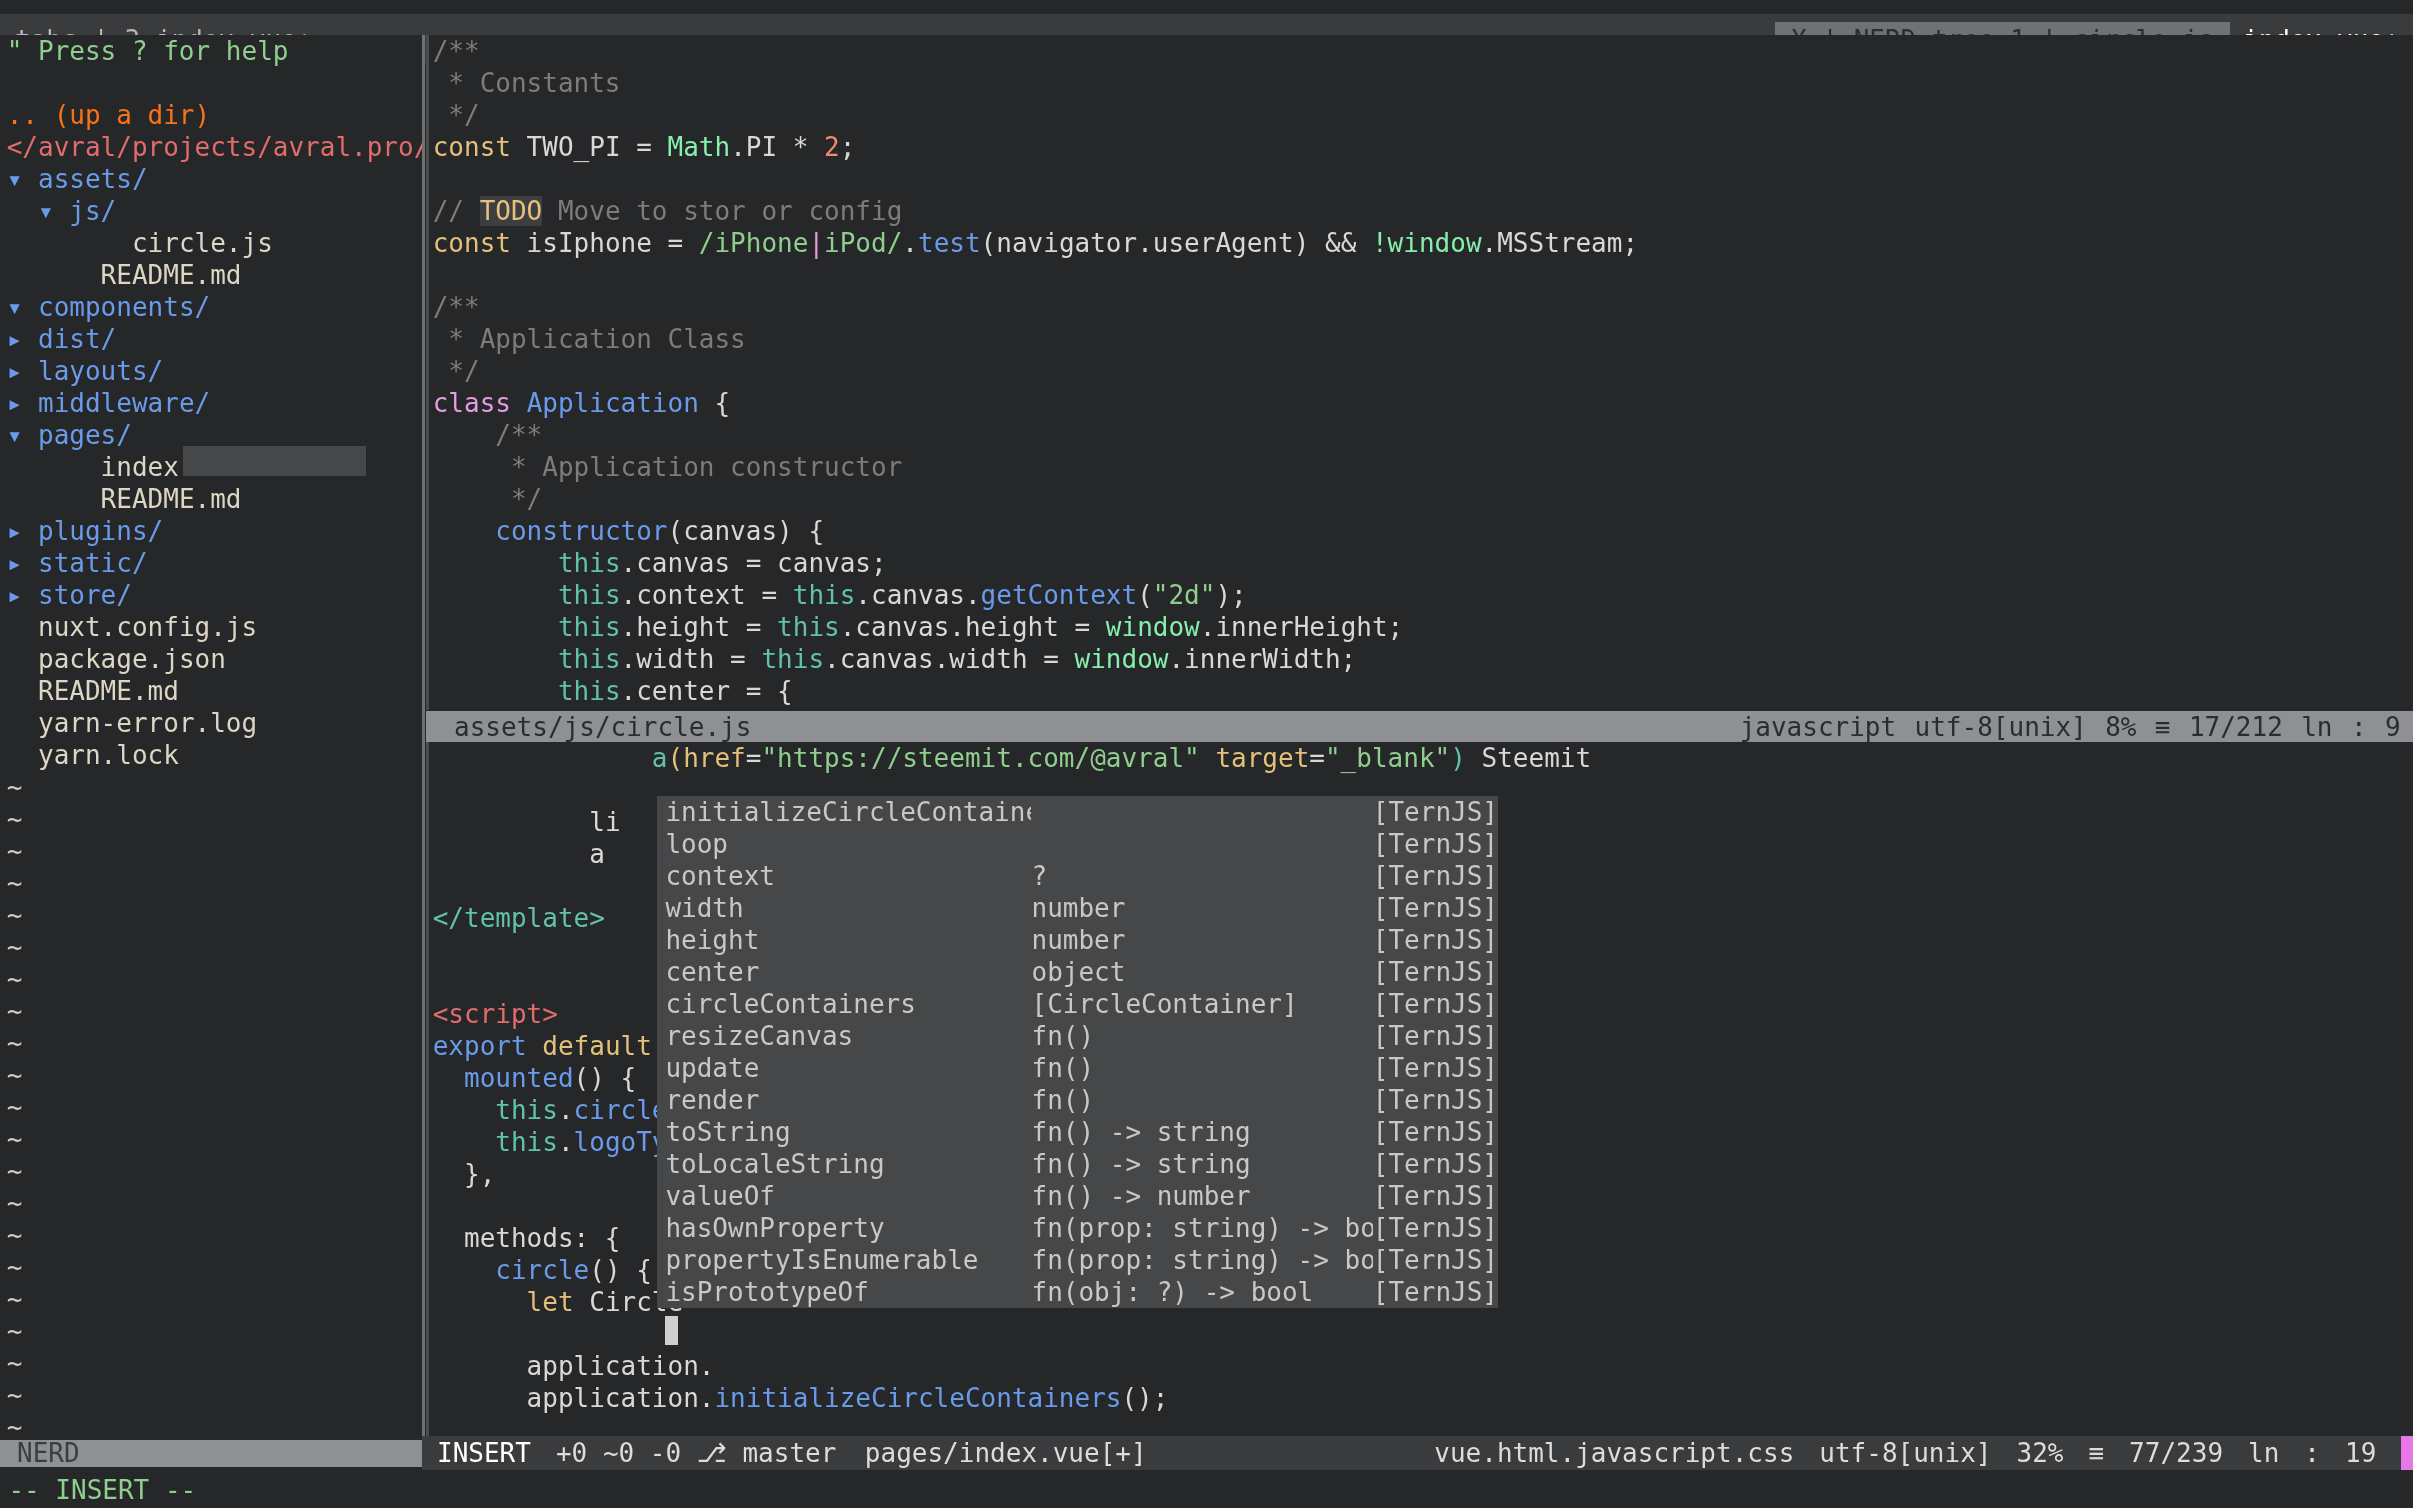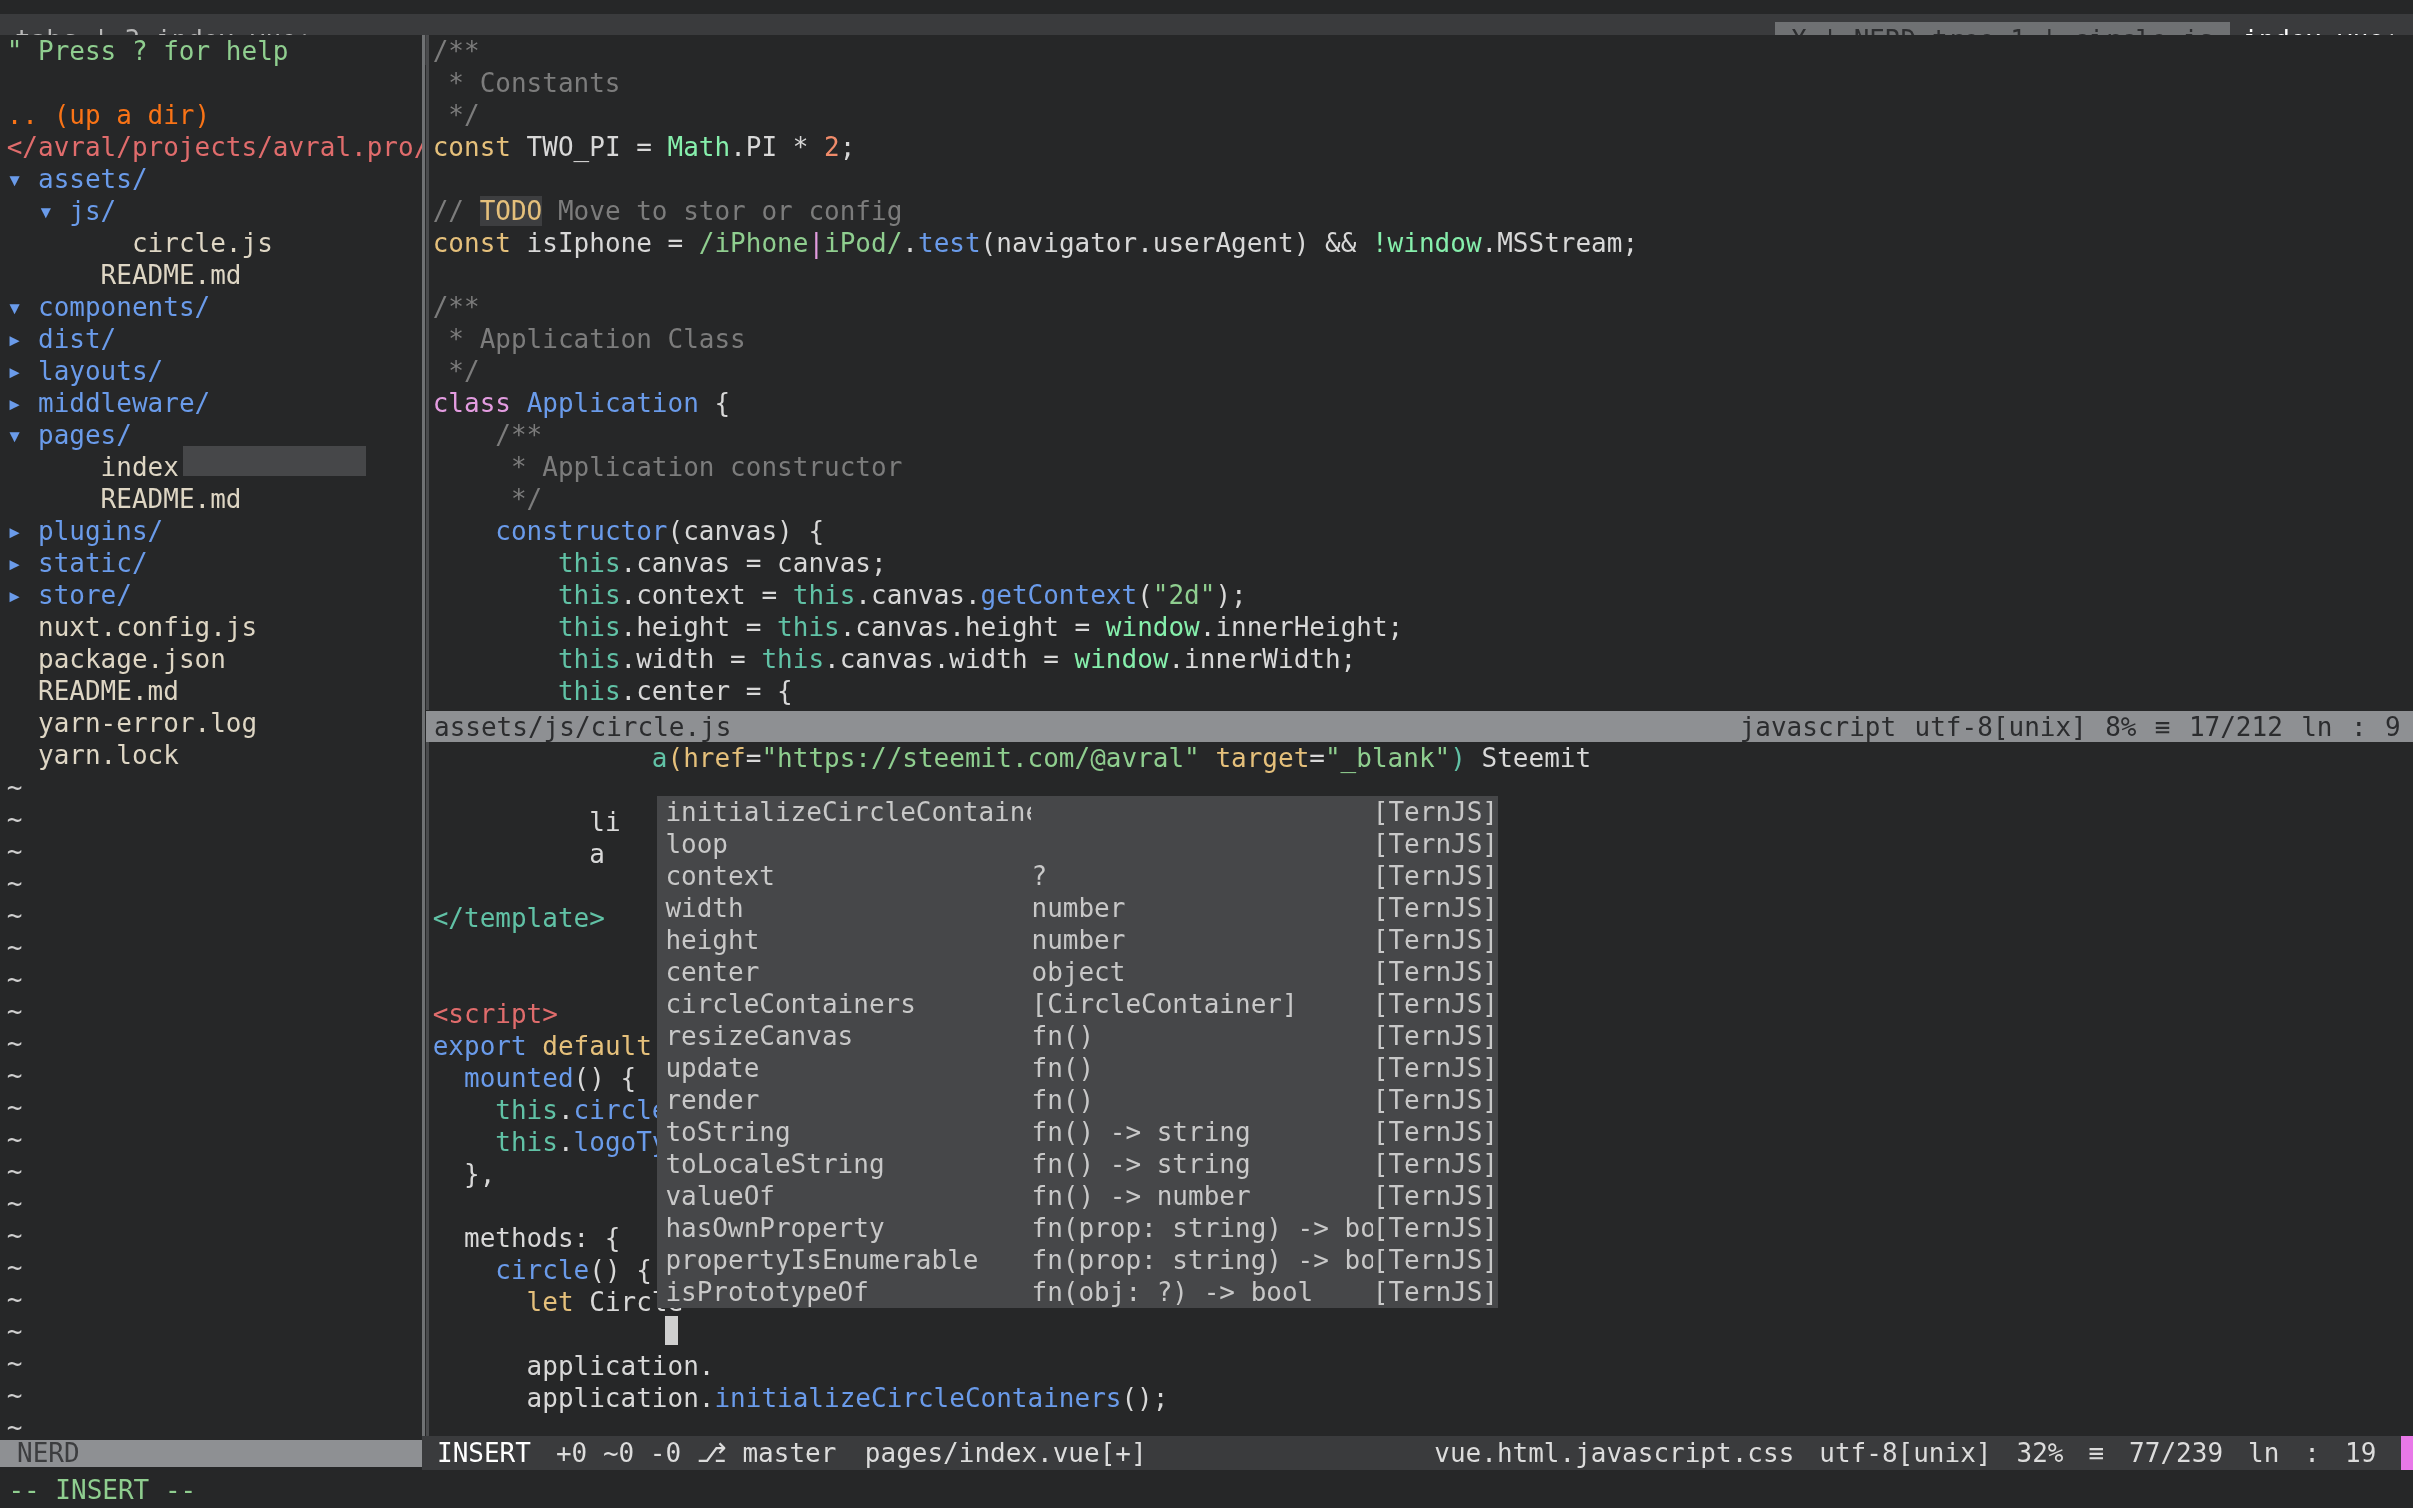--- a/index.html
+++ b/index.html
@@ -79,21 +79,21 @@
   .c-tagdel{color:#61c2a6;}
   .c-tagred{color:#e06c6c;}
   .c-attr{color:#e5c07b;}
   .c-plain{color:#d8d8d8;}
 
   
   .statusline-mid{
     position:absolute;left:426px;top:711px;width:1988px;height:32px;
     background:#8e9093;color:#2b2c2e;display:flex;align-items:center;
   }
-  .sl-file{padding-left:8px;white-space:pre;}
+  .sl-file{padding-left:28px;white-space:pre;}
   .sl-spacer{flex:1;}
   .sl-seg{white-space:pre;padding-right:18.4px;}
   .sl-right{white-space:pre;padding-right:13.4px;}
 
   
   .pane-bottom{
     position:absolute;left:426px;top:742px;width:1988px;height:694px;
     background:#262728;overflow:hidden;
   }
 

